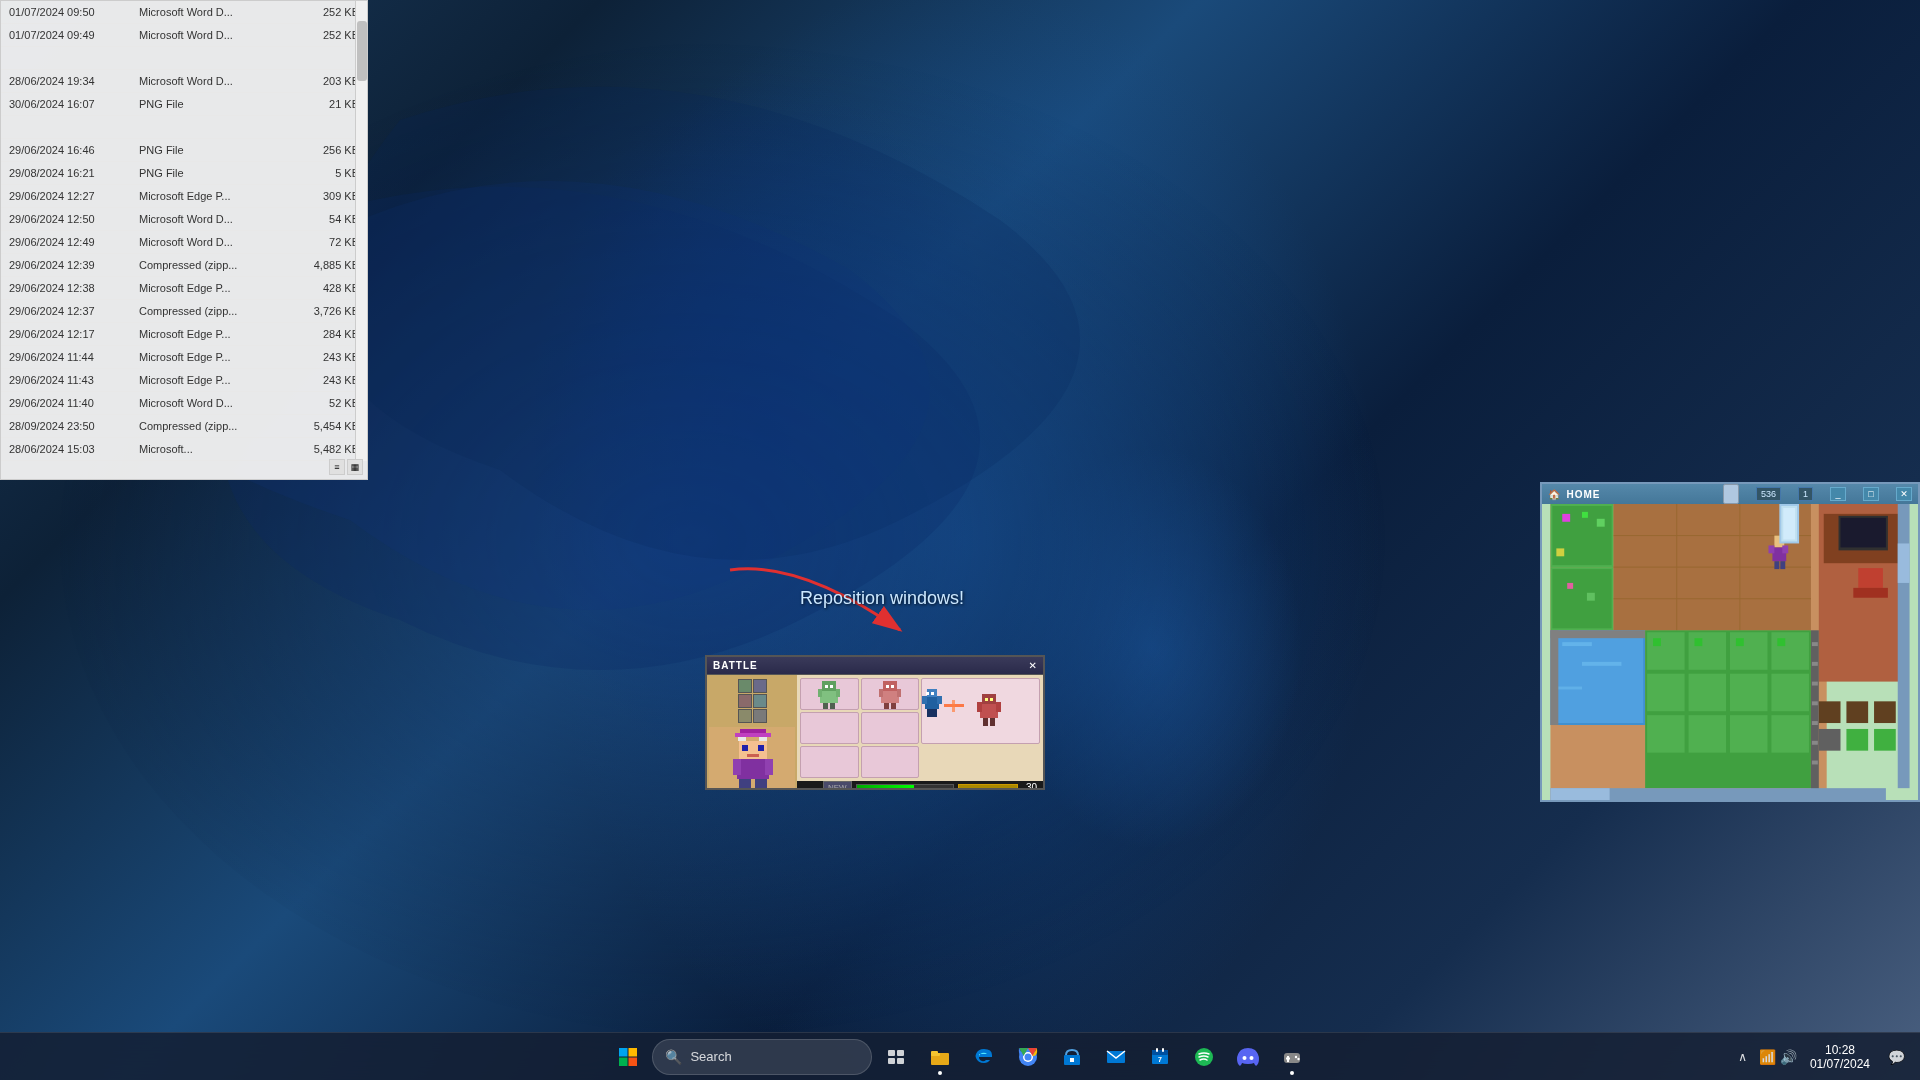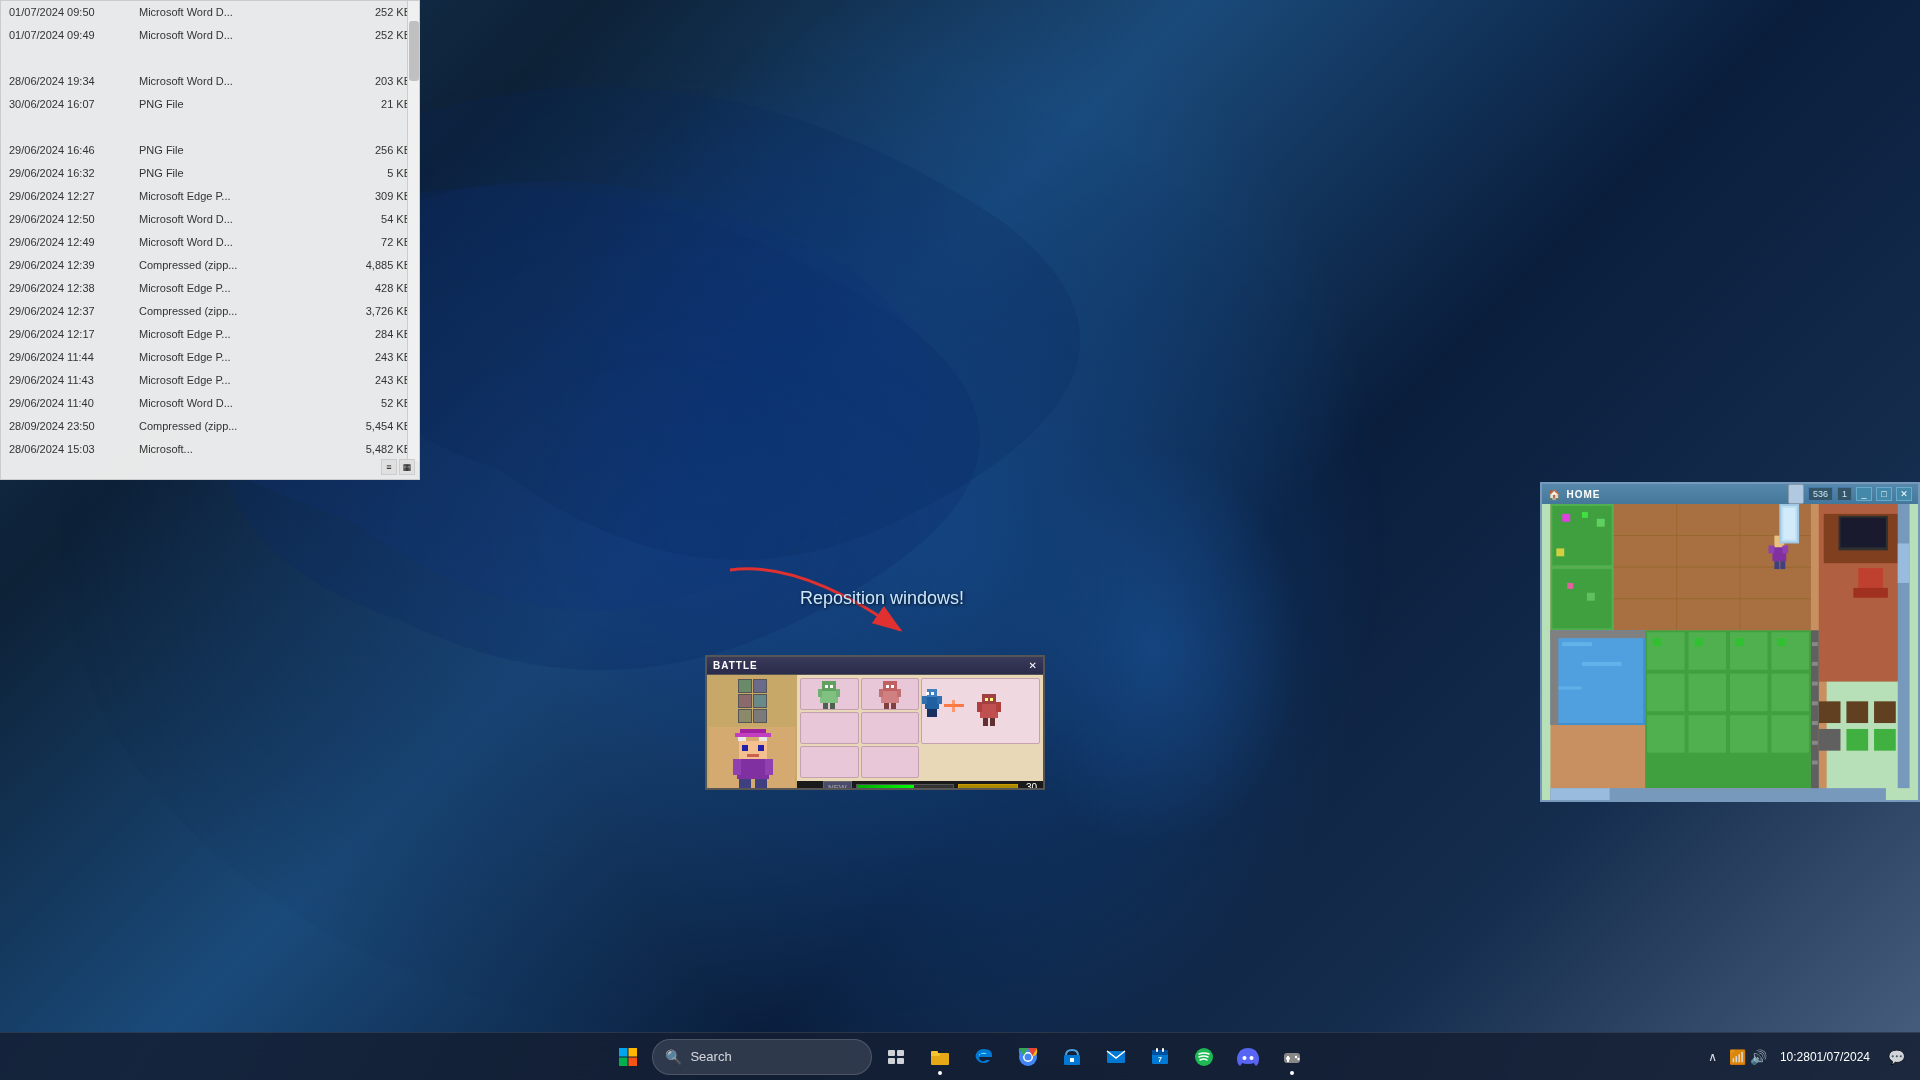--- a/index.html
+++ b/index.html
@@ -28,21 +28,21 @@
         radial-gradient(ellipse 600px 800px at 50% 50%, rgba(20,80,150,0.8) 0%, transparent 70%),
         radial-gradient(ellipse 400px 600px at 40% 40%, rgba(10,50,120,0.9) 0%, transparent 60%),
         radial-gradient(ellipse 300px 400px at 60% 60%, rgba(30,90,160,0.7) 0%, transparent 50%);
       pointer-events: none;
     }
 
     
     #file-explorer {
       position: absolute;
       top: 0; left: 0;
-      width: 420px;
+      width: 368px;
       height: 480px;
       background: rgba(240,240,240,0.97);
       border: 1px solid #ccc;
       font-size: 12px;
       overflow: hidden;
     }
 
     .file-row {
       display: flex;
       align-items: center;
@@ -277,21 +277,21 @@
     .game-title-text {
       color: #fff;
       font-size: 10px;
       font-weight: bold;
       letter-spacing: 1px;
     }
 
     .game-controls {
       margin-left: auto;
       display: flex;
-      gap: 4px;
+      gap: 17px;
       align-items: center;
       justify-content: flex-end;
     }
 
     .game-ctrl-btn {
       background: #4488aa;
       border: 1px solid #66aacc;
       color: #fff;
       font-size: 9px;
       width: 16px;
@@ -417,21 +417,21 @@
       cursor: pointer;
     }
 
     .tray-icon {
       color: rgba(255,255,255,0.85);
       font-size: 12px;
     }
 
     .clock-area {
       display: flex;
-      flex-direction: row;
+      flex-direction: column;
       align-items: center;
       padding: 0 8px;
       cursor: pointer;
     }
 
     .clock-time {
       color: #fff;
       font-size: 12px;
     }
 
@@ -501,21 +501,21 @@
           <span class="file-col-date"></span>
           <span class="file-col-type"></span>
           <span class="file-col-size"></span>
         </div>
         <div class="file-row">
           <span class="file-col-date">29/06/2024 16:46</span>
           <span class="file-col-type">PNG File</span>
           <span class="file-col-size">256 KB</span>
         </div>
         <div class="file-row">
-          <span class="file-col-date">29/06/2024 16:32</span>
+          <span class="file-col-date">29/08/2024 16:21</span>
           <span class="file-col-type">PNG File</span>
           <span class="file-col-size">5 KB</span>
         </div>
         <div class="file-row">
           <span class="file-col-date">29/06/2024 12:27</span>
           <span class="file-col-type">Microsoft Edge P...</span>
           <span class="file-col-size">309 KB</span>
         </div>
         <div class="file-row">
           <span class="file-col-date">29/06/2024 12:50</span>

